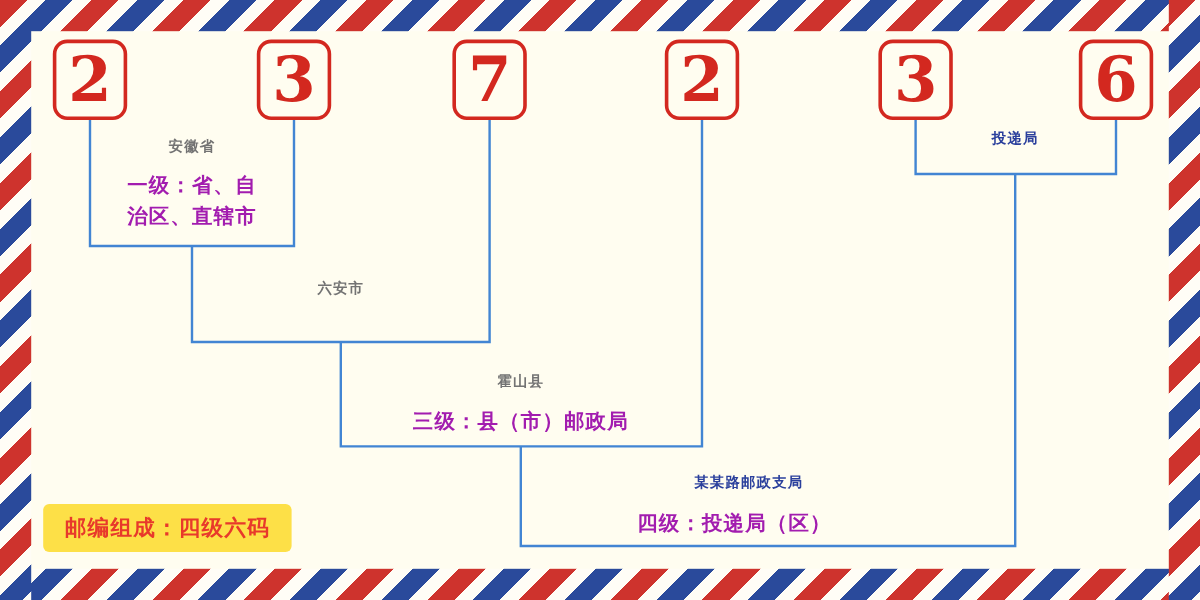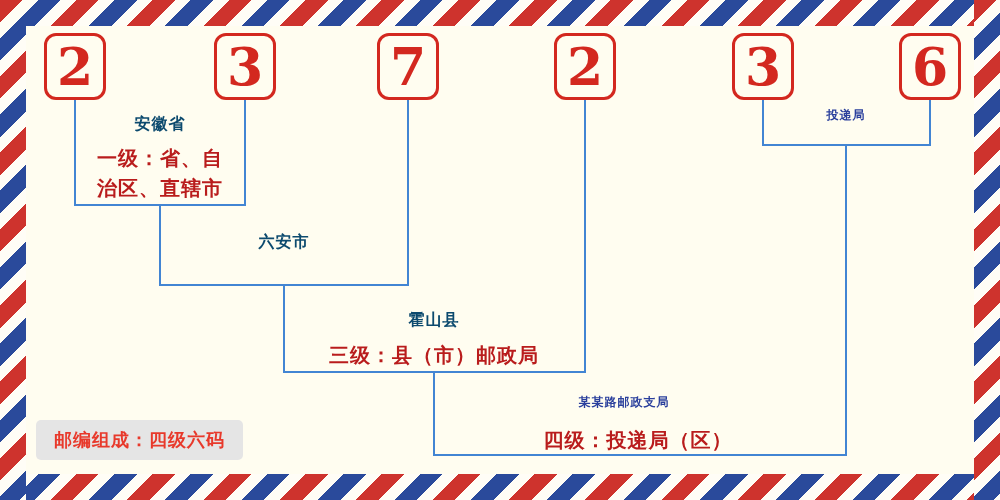--- a/index.html
+++ b/index.html
@@ -61,47 +61,47 @@
     line-height: 1;
     color: #d3281f;
   }
 
   .lbl {
     position: absolute;
     transform: translateX(-50%);
     text-align: center;
   }
   .lbl-name {
-    color: #0c4a6e;
+    color: #737373;
     font-weight: bold;
-    font-size: 16px;
+    font-size: 12px;
     white-space: nowrap;
     letter-spacing: 1px;
   }
   .lbl-name-sm {
     color: #2a3f9c;
     font-weight: bold;
     font-size: 12px;
     white-space: nowrap;
     letter-spacing: 1px;
   }
   .lbl-desc {
-    color: #b91c1c;
-    font-size: 20px;
+    color: #a21caf;
+    font-size: 17px;
     line-height: 1.5;
     white-space: pre-line;
     font-weight: bold;
     letter-spacing: 1px;
   }
 
   .footer-note {
     position: absolute;
     left: 36px;
     top: 420px;
-    background: #e5e5e5;
+    background: #fde047;
     padding: 8px 18px;
     border-radius: 5px;
   }
   .footer-note span {
     color: #e8392b;
     font-weight: bold;
     font-size: 18px;
     letter-spacing: 1px;
     white-space: nowrap;
   }
@@ -146,21 +146,21 @@
   <div class="lbl lbl-name" style="left:160px; top:114px">安徽省</div>
   <div class="lbl lbl-desc" style="left:160px; top:143px">一级：省、自
 治区、直辖市</div>
 
   <div class="lbl lbl-name" style="left:284px; top:232px">六安市</div>
 
   <div class="lbl lbl-name" style="left:434px; top:310px">霍山县</div>
   <div class="lbl lbl-desc" style="left:434px; top:340px">三级：县（市）邮政局</div>
 
   <div class="lbl lbl-name-sm" style="left:624px; top:394px">某某路邮政支局</div>
-  <div class="lbl lbl-desc" style="left:638px; top:425px">四级：投递局（区）</div>
+  <div class="lbl lbl-desc" style="left:612px; top:425px">四级：投递局（区）</div>
 
   <div class="lbl lbl-name-sm" style="left:846px; top:107px">投递局</div>
 
   <div class="footer-note">
     <span>邮编组成：四级六码</span>
   </div>
 
 </div>
 
 </body></html>

